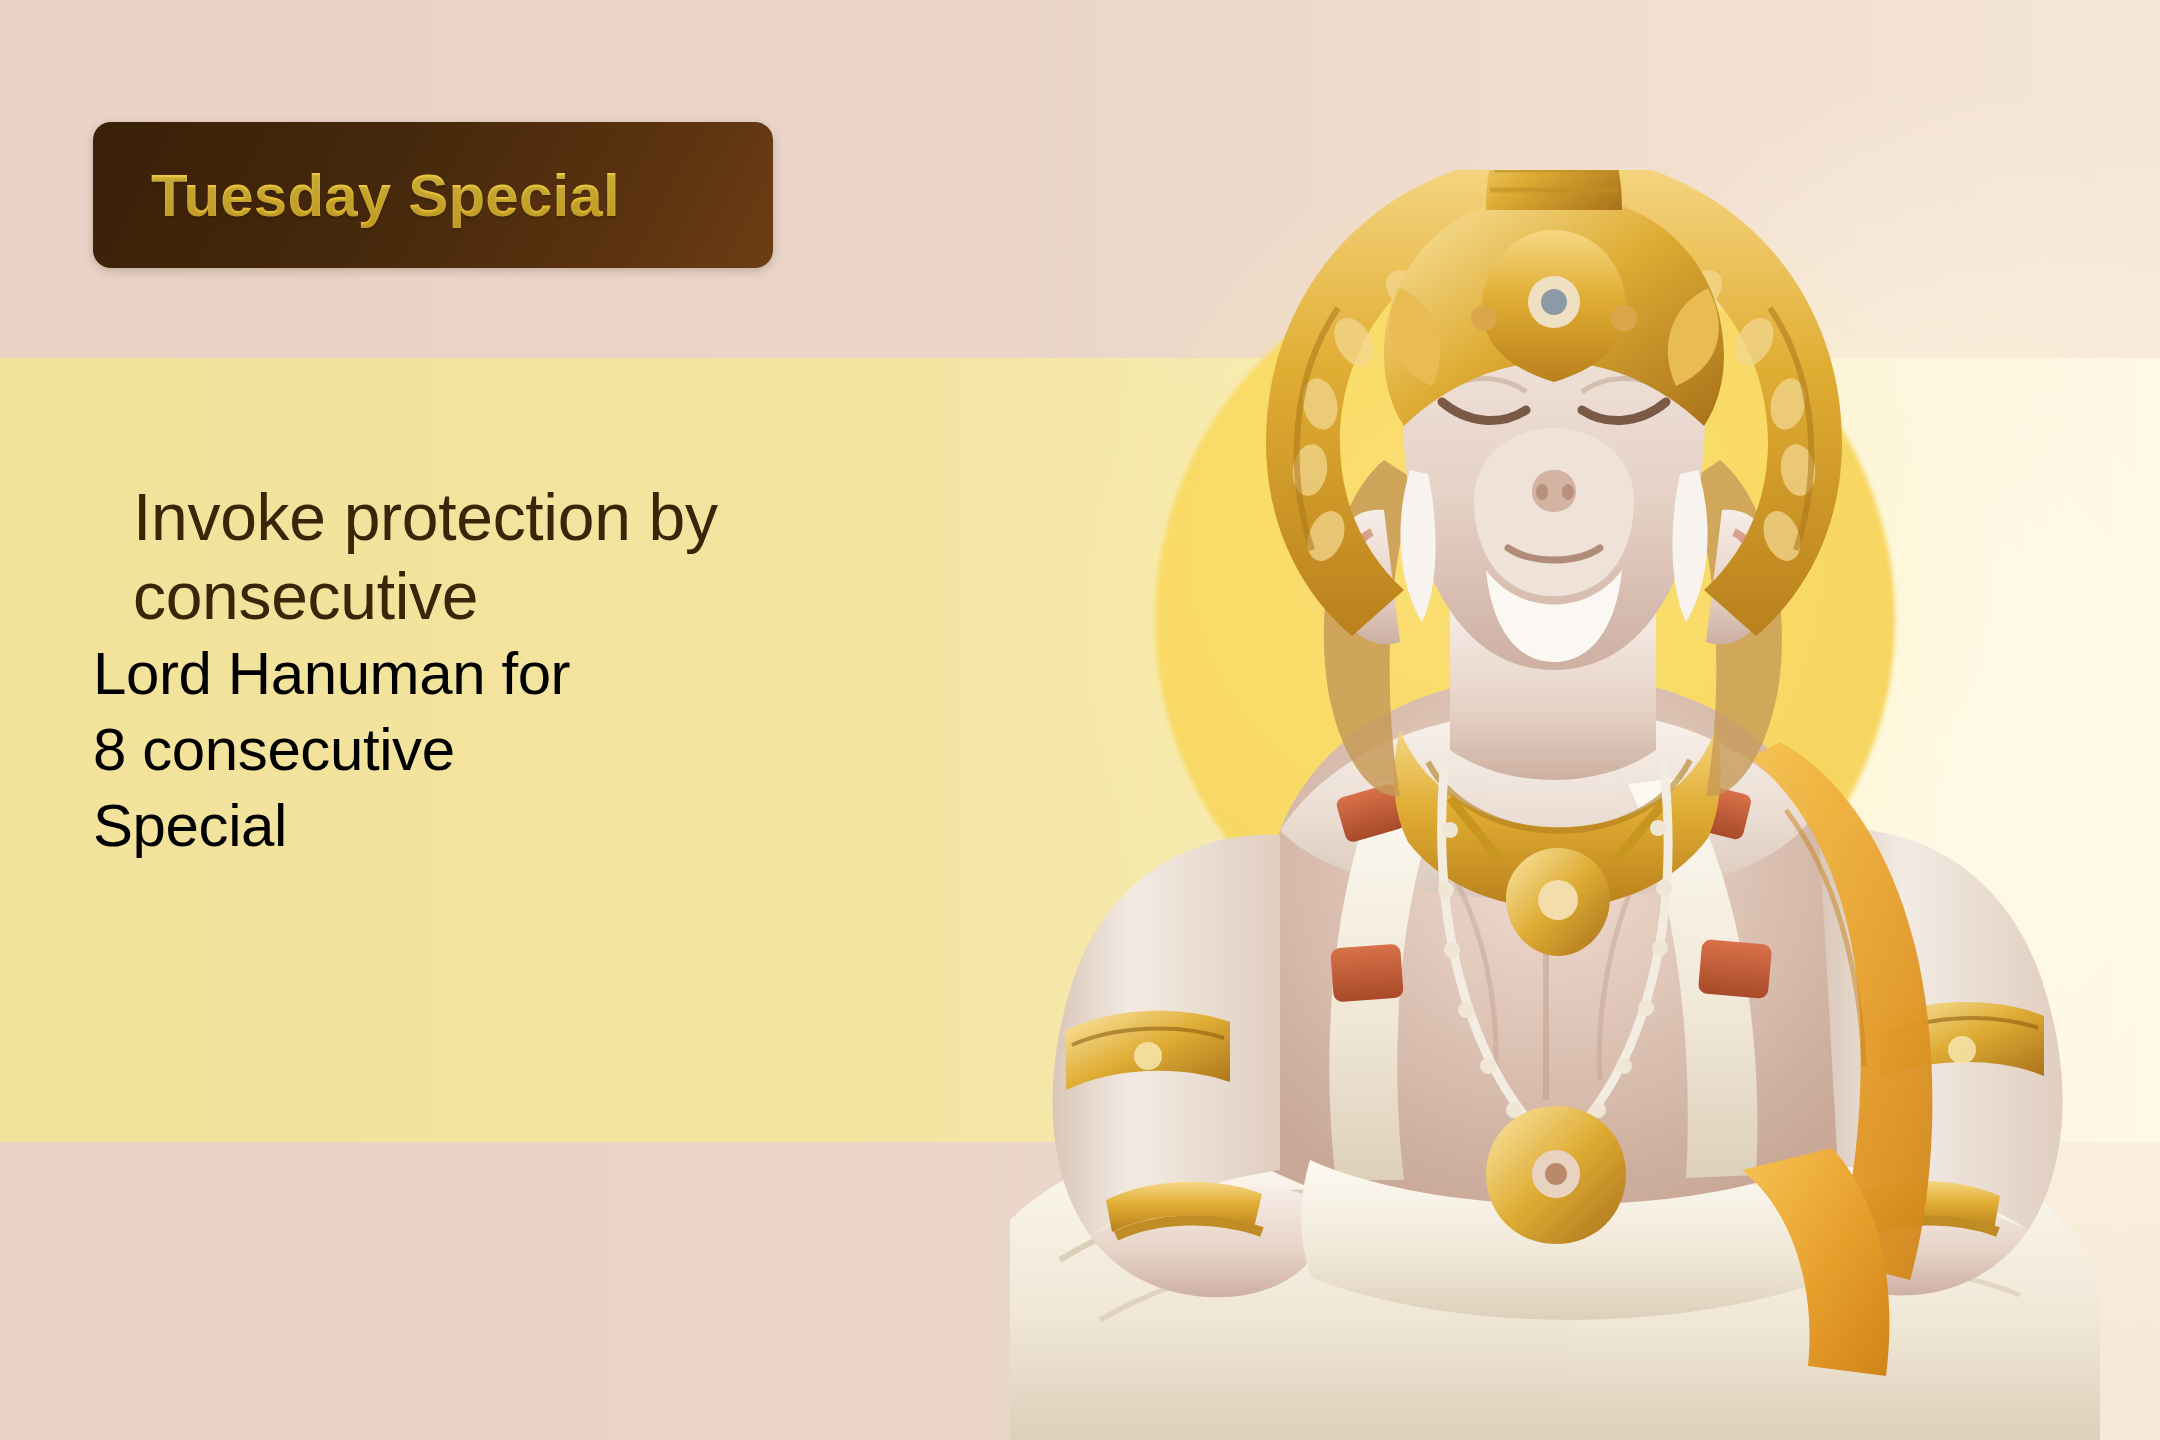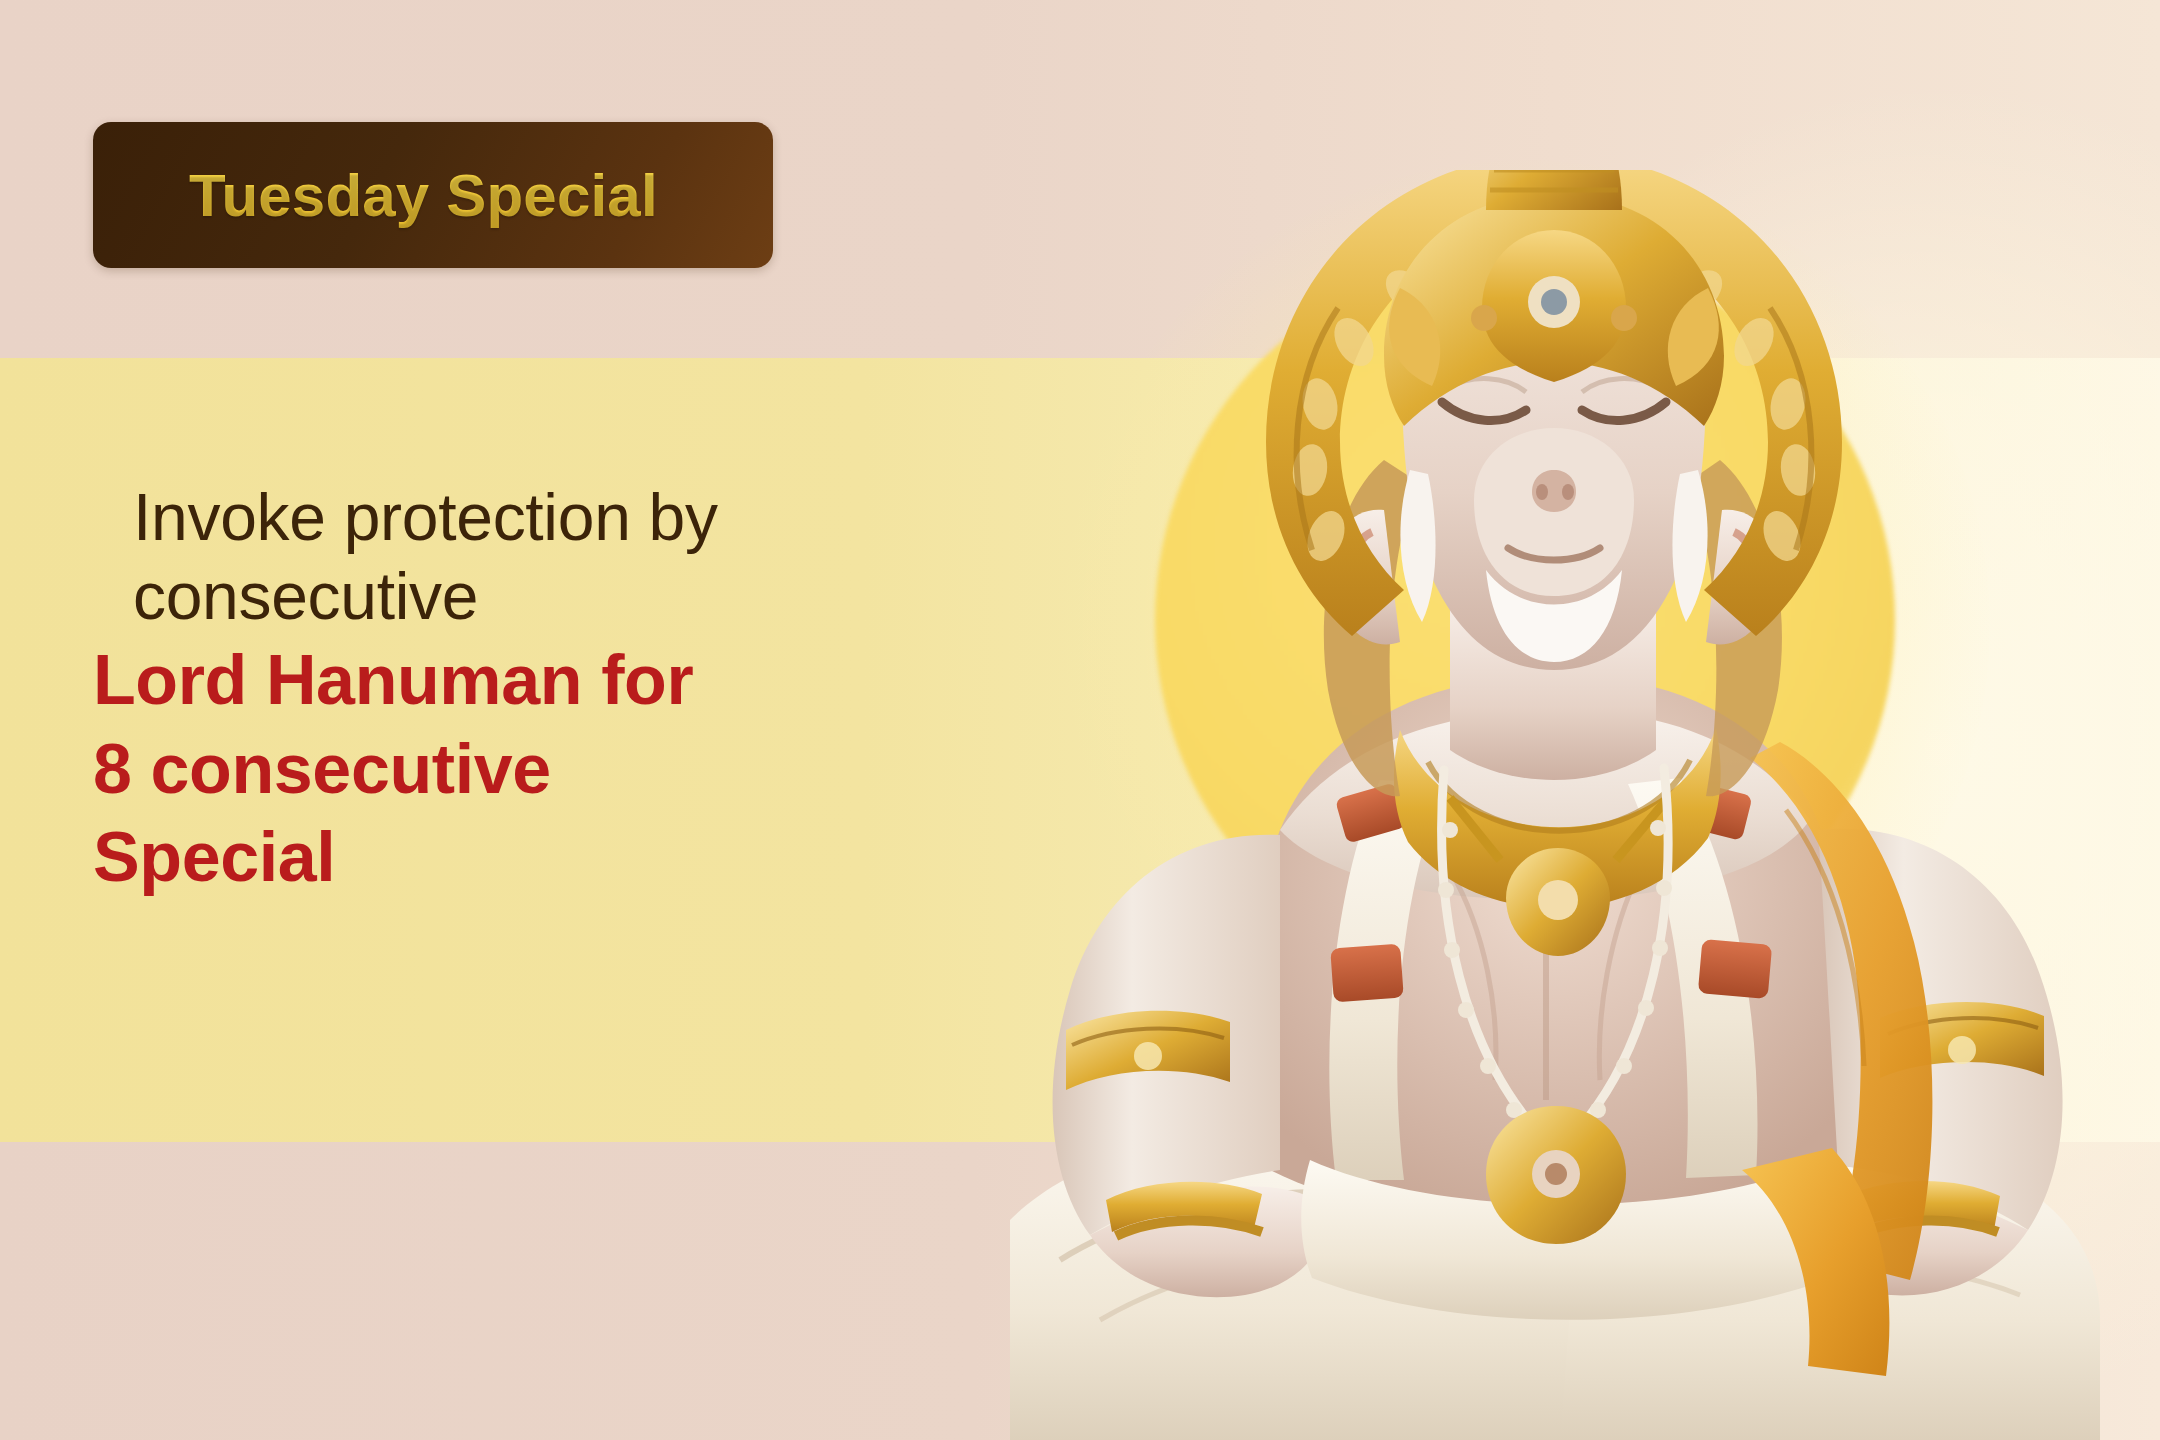--- a/index.html
+++ b/index.html
@@ -50,39 +50,39 @@
 
   
   .badge{
     position:absolute; left:93px; top:122px;
     width:680px; height:146px; border-radius:18px;
     background:linear-gradient(118deg,#3a2008 0%,#45280c 42%,#5b3310 78%,#6d3e14 100%);
     display:flex; align-items:center;
     box-shadow:0 3px 10px rgba(60,30,5,.22);
   }
   .badge-txt{
-    margin-left:96px;
+    margin-left:58px;
     font-size:60px; font-weight:bold; letter-spacing:.2px;
     background:linear-gradient(180deg,#f4d64a 0%,#eec636 55%,#e8bb2c 100%);
     -webkit-background-clip:text; background-clip:text; color:transparent;
     text-shadow:0 2px 2px rgba(0,0,0,.18);
     white-space:nowrap;
   }
 
   
   .headline{
     position:absolute; left:93px; top:478px; width:900px;
   }
   .hl-line{ display:block; white-space:nowrap; }
   .hl-light{
     font-size:66px; font-weight:400; color:#3c2409;
     line-height:1.20; letter-spacing:-.3px;margin-left:40px;
   }
   .hl-bold{
-    font-size:70px; font-weight:bold; color:#b91c1c;
+    font-size:60px; font-weight:normal; color:#000000;
     line-height:1.26; letter-spacing:-.4px;
   }
 
   
   .swipe{
     position:absolute; left:93px; top:1197px;
     width:400px; height:120px; border-radius:60px;
     border:4px solid #3b230c; background:transparent;
     display:flex; align-items:center; justify-content:space-between;
     padding:0 14px 0 48px;

